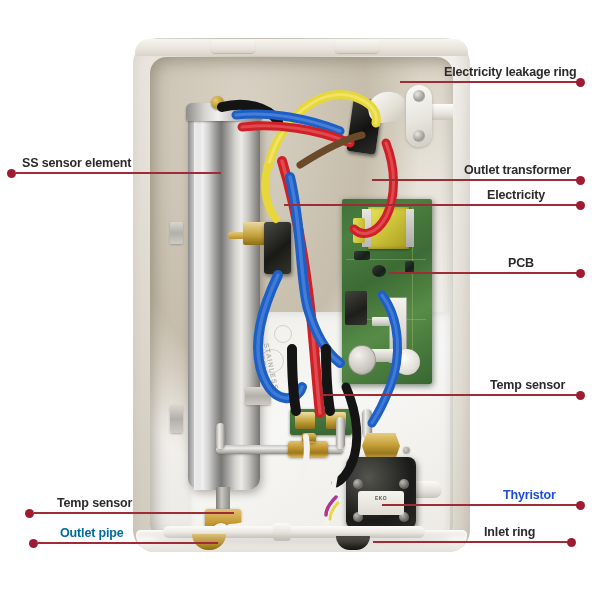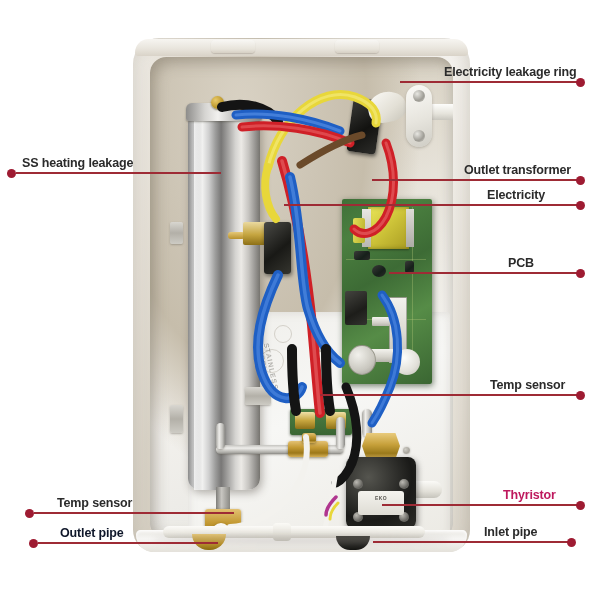--- a/index.html
+++ b/index.html
@@ -456,31 +456,31 @@
     <div class="bottom-nut" style="left:140px;"></div>
     <div class="outlet-brass"></div>
     <div class="inlet-black"></div>
     <div class="base-shadow"></div>
   </div>
 
   <div id="callouts">
       <div class="callout left">
         <div class="line" style="left: 16px; top: 172.3px; width: 205px; background: rgb(158, 43, 53);"></div>
         <div class="dot" style="left: 6.5px; top: 168.5px; background: rgb(158, 27, 50);"></div>
-        <div class="lbl" style="left: 22px; top: 157px; color: rgb(43, 43, 43);">SS heating leakage</div>
+        <div class="lbl" style="left: 22px; top: 157px; color: rgb(43, 43, 43);">SS sensor element</div>
       </div>
       <div class="callout left">
         <div class="line" style="left: 34px; top: 512.3px; width: 200px; background: rgb(158, 43, 53);"></div>
         <div class="dot" style="left: 24.5px; top: 508.5px; background: rgb(158, 27, 50);"></div>
         <div class="lbl" style="left: 57px; top: 497px; color: rgb(43, 43, 43);">Temp sensor</div>
       </div>
       <div class="callout left">
         <div class="line" style="left: 38px; top: 542.3px; width: 180px; background: rgb(158, 43, 53);"></div>
         <div class="dot" style="left: 28.5px; top: 538.5px; background: rgb(158, 27, 50);"></div>
-        <div class="lbl" style="left: 60px; top: 527px; color: #0f172a;">Outlet pipe</div>
+        <div class="lbl" style="left: 60px; top: 527px; color: #0369a1;">Outlet pipe</div>
       </div>
       <div class="callout right">
         <div class="line" style="left: 400px; top: 81.3px; width: 180px; background: rgb(158, 43, 53);"></div>
         <div class="dot" style="left: 575.5px; top: 77.5px; background: rgb(158, 27, 50);"></div>
         <div class="lbl" style="left: 444px; top: 66px; color: rgb(43, 43, 43);">Electricity leakage ring</div>
       </div>
       <div class="callout right">
         <div class="line" style="left: 372px; top: 179.3px; width: 208px; background: rgb(158, 43, 53);"></div>
         <div class="dot" style="left: 575.5px; top: 175.5px; background: rgb(158, 27, 50);"></div>
         <div class="lbl" style="left: 464px; top: 164px; color: rgb(43, 43, 43);">Outlet transformer</div>
@@ -496,22 +496,22 @@
         <div class="lbl" style="left: 508px; top: 257px; color: rgb(43, 43, 43);">PCB</div>
       </div>
       <div class="callout right">
         <div class="line" style="left: 320px; top: 394.3px; width: 260px; background: rgb(158, 43, 53);"></div>
         <div class="dot" style="left: 575.5px; top: 390.5px; background: rgb(158, 27, 50);"></div>
         <div class="lbl" style="left: 490px; top: 379px; color: rgb(43, 43, 43);">Temp sensor</div>
       </div>
       <div class="callout right">
         <div class="line" style="left: 382px; top: 504.3px; width: 198px; background: rgb(158, 43, 53);"></div>
         <div class="dot" style="left: 575.5px; top: 500.5px; background: rgb(158, 27, 50);"></div>
-        <div class="lbl" style="left: 503px; top: 489px; color: #be185d;">Thyristor</div>
+        <div class="lbl" style="left: 503px; top: 489px; color: #1d4ed8;">Thyristor</div>
       </div>
       <div class="callout right">
         <div class="line" style="left: 373px; top: 541.3px; width: 198px; background: rgb(158, 43, 53);"></div>
         <div class="dot" style="left: 566.5px; top: 537.5px; background: rgb(158, 27, 50);"></div>
-        <div class="lbl" style="left: 484px; top: 526px; color: rgb(43, 43, 43);">Inlet pipe</div>
+        <div class="lbl" style="left: 484px; top: 526px; color: rgb(43, 43, 43);">Inlet ring</div>
       </div>
     </div>
 
 </div>
 
 </body></html>

